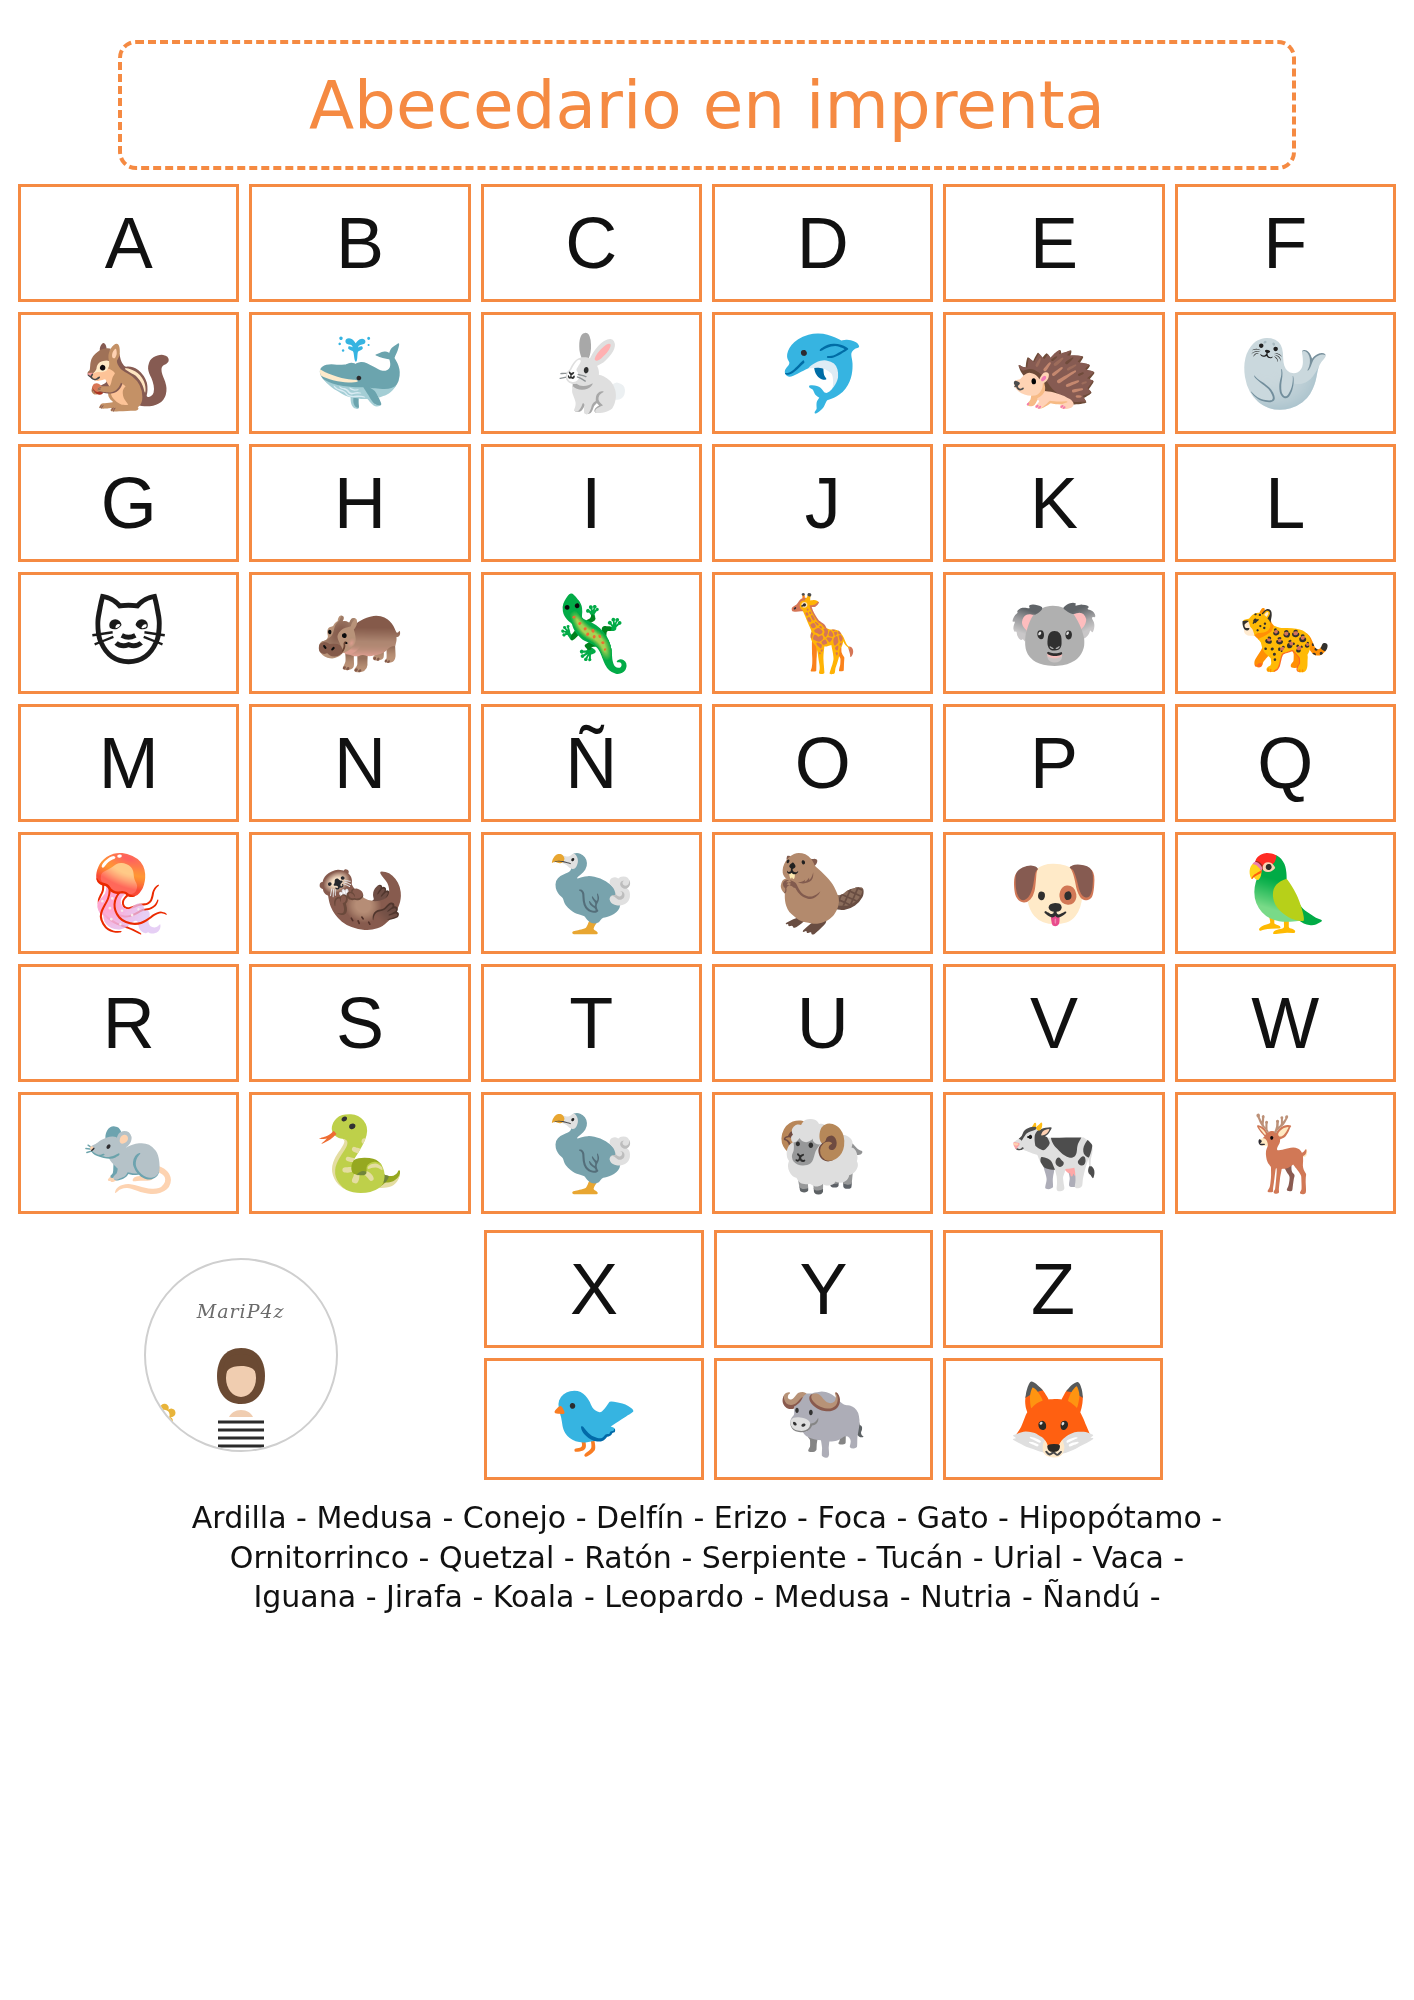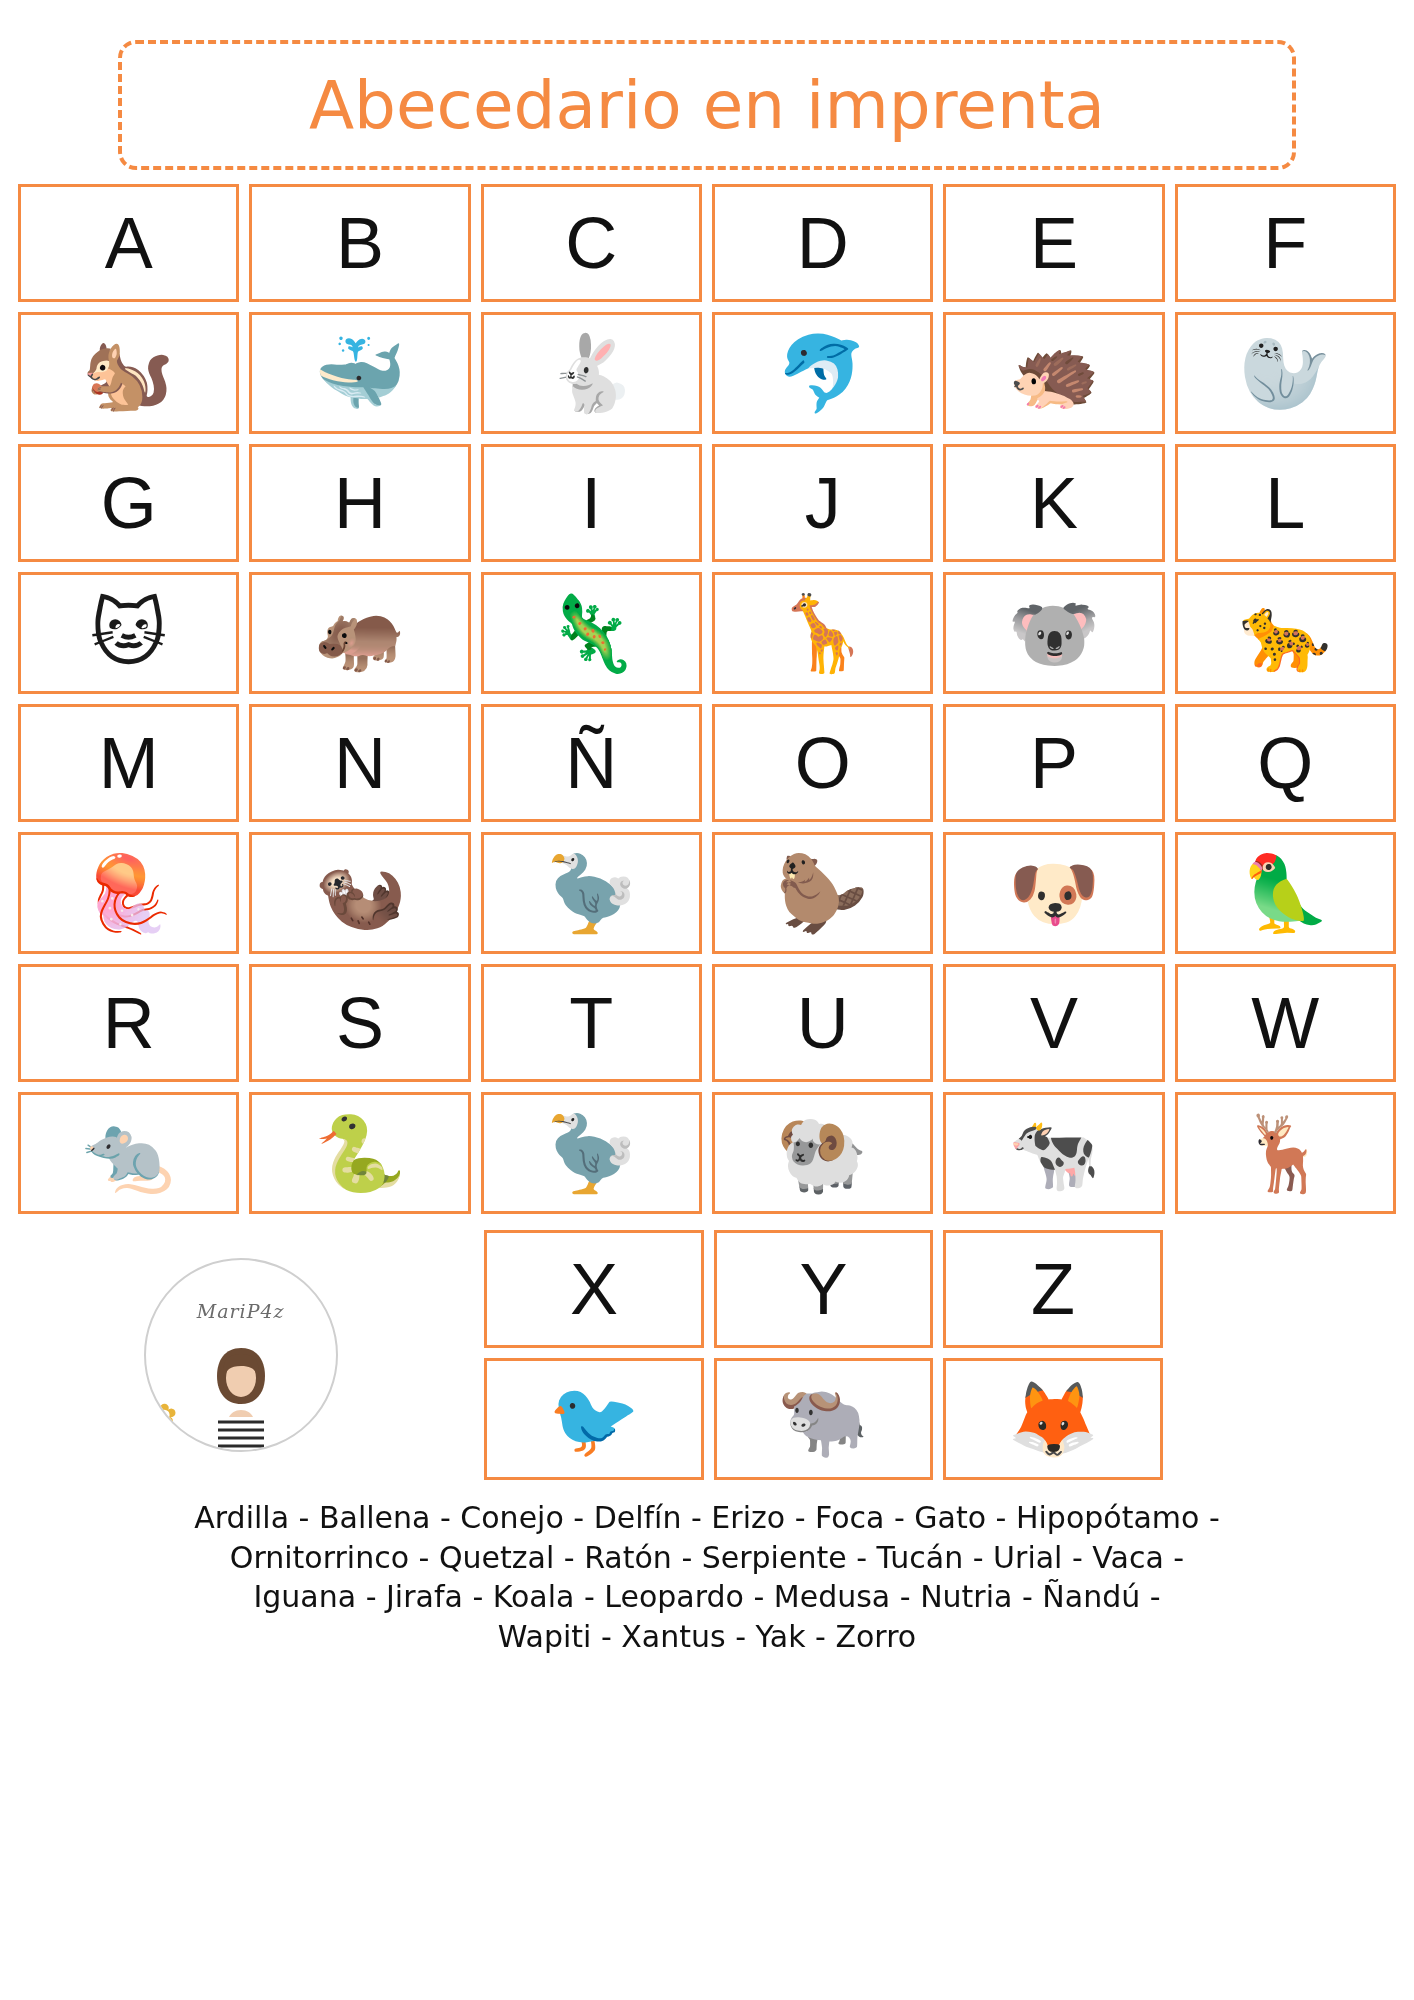--- a/index.html
+++ b/index.html
@@ -358,19 +358,18 @@
       <div class="cell">
           <span class="emoji">🐃</span>
         </div>
       <div class="cell">
           <span class="emoji">🦊</span>
         </div>
     </div>
   </div>
 
   <div class="footer">
-    <div>Ardilla - Ballena - Conejo - Delfín - Erizo - Foca - Gato - Hipopótamo -</div>
+    <div>Ardilla - Medusa - Conejo - Delfín - Erizo - Foca - Gato - Hipopótamo -</div>
     <div>Ornitorrinco - Quetzal - Ratón - Serpiente - Tucán - Urial - Vaca -</div>
     <div>Iguana - Jirafa - Koala - Leopardo - Medusa - Nutria - Ñandú -</div>
-    <div>Wapiti - Xantus - Yak - Zorro</div>
   </div>
 
 </div>
 
 </body></html>

